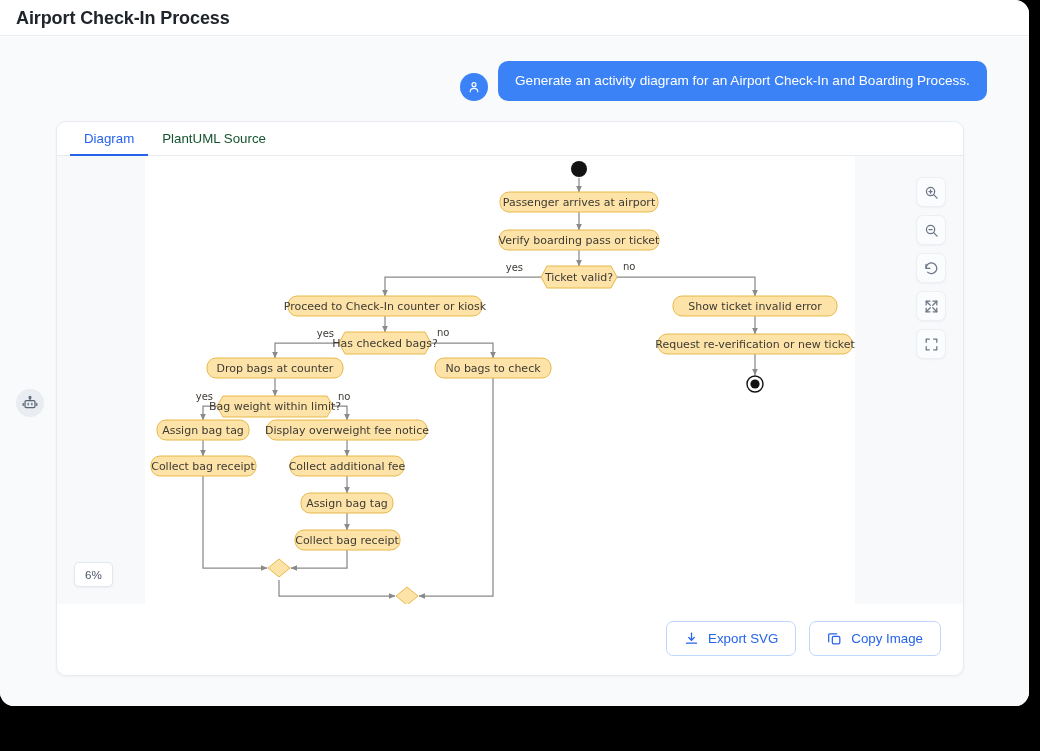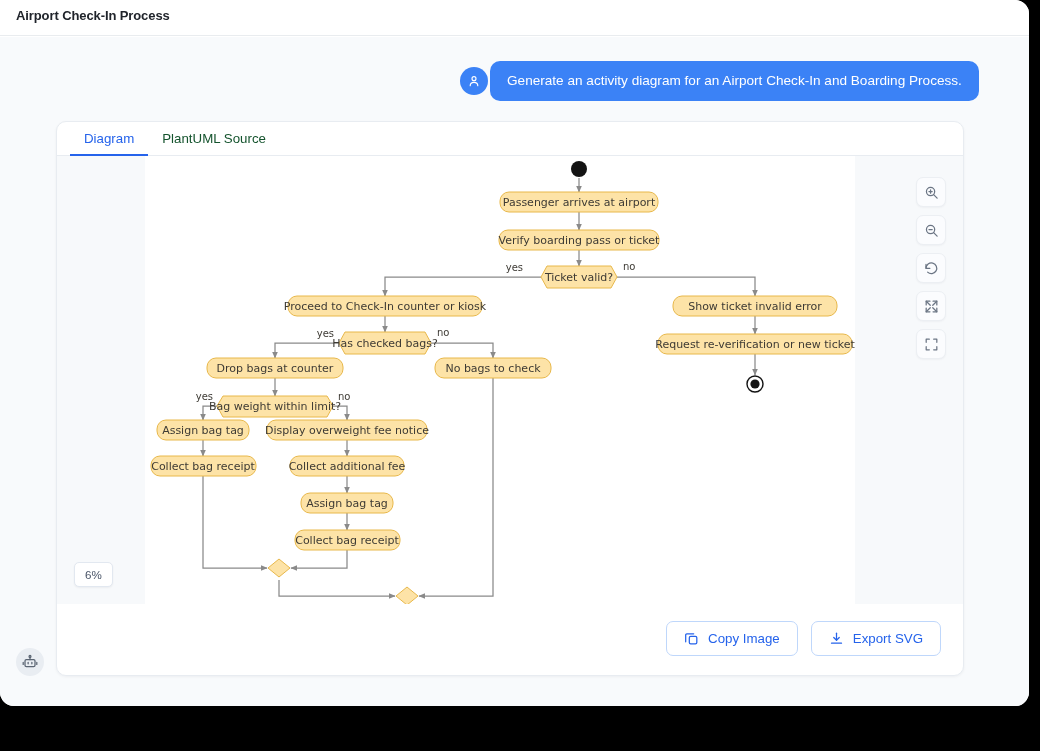--- a/index.html
+++ b/index.html
@@ -28,43 +28,43 @@
     left: 0; top: 0;
     width: 100%;
     height: 36px;
     background: #ffffff;
     border-bottom: 1px solid #e9ecef;
     box-sizing: border-box;
   }
   #page-title {
     position: absolute;
     left: 16px; top: 8px;
-    font-size: 13px;
+    font-size: 18px;
     font-weight: bold;
     color: #20242b;
     letter-spacing: -0.1px;
   }
 
   
   #chat-area {
     position: absolute;
     left: 0; top: 37px;
     width: 100%;
     height: 669px;
     background: #f8fafc;
   }
 
   
   #user-row {
     position: absolute;
     left: 460px; top: 24px;
     width: 550px;
     display: flex;
-    align-items: flex-start;
-    gap: 2px;
+    align-items: flex-end;
+    gap: 10px;
   }
   #user-avatar {
     width: 28px; height: 28px;
     border-radius: 50%;
     background: #3b82f6;
     display: flex; align-items: center; justify-content: center;
     flex: 0 0 auto;
     margin-top: 6px;
   }
   #user-bubble {
@@ -76,21 +76,21 @@
     line-height: 1.35;
     white-space: nowrap;
   }
 
   
   #assistant-row {
     position: absolute;
     left: 16px; top: 84px;
     width: 990px;
     display: flex;
-    align-items: flex-end;
+    align-items: center;
     gap: 12px;
   }
   #bot-avatar {
     width: 28px; height: 28px;
     border-radius: 50%;
     background: #e9edf2;
     display: flex; align-items: center; justify-content: center;
     flex: 0 0 auto;
     margin-top: 8px;
   }
@@ -472,31 +472,31 @@
                 <path d="M3.5 15.5v5h5"></path>
                 <path d="M20.5 15.5v5h-5"></path>
               </svg>
             </button>
           </div>
         </div>
 
         <div id="card-footer">
           <button class="act-btn">
             <svg width="15" height="15" viewBox="0 0 24 24" fill="none" stroke="#2563eb" stroke-width="2" stroke-linecap="round" stroke-linejoin="round">
-              <rect x="8.5" y="8.5" width="12" height="12" rx="2.2"></rect>
-              <path d="M15.5 4.5h-11a1.8 1.8 0 0 0-1.8 1.8v11"></path>
-            </svg>
-            <span>Copy Image</span>
-          </button>
-          <button class="act-btn">
-            <svg width="15" height="15" viewBox="0 0 24 24" fill="none" stroke="#2563eb" stroke-width="2" stroke-linecap="round" stroke-linejoin="round">
               <path d="M12 3.5v11"></path>
               <path d="M7.6 10.4 L12 14.8 L16.4 10.4"></path>
               <path d="M4 19.5h16"></path>
             </svg>
             <span>Export SVG</span>
           </button>
+          <button class="act-btn">
+            <svg width="15" height="15" viewBox="0 0 24 24" fill="none" stroke="#2563eb" stroke-width="2" stroke-linecap="round" stroke-linejoin="round">
+              <rect x="8.5" y="8.5" width="12" height="12" rx="2.2"></rect>
+              <path d="M15.5 4.5h-11a1.8 1.8 0 0 0-1.8 1.8v11"></path>
+            </svg>
+            <span>Copy Image</span>
+          </button>
         </div>
 
       </div>
     </div>
   </div>
 </div>
 
 </body></html>

